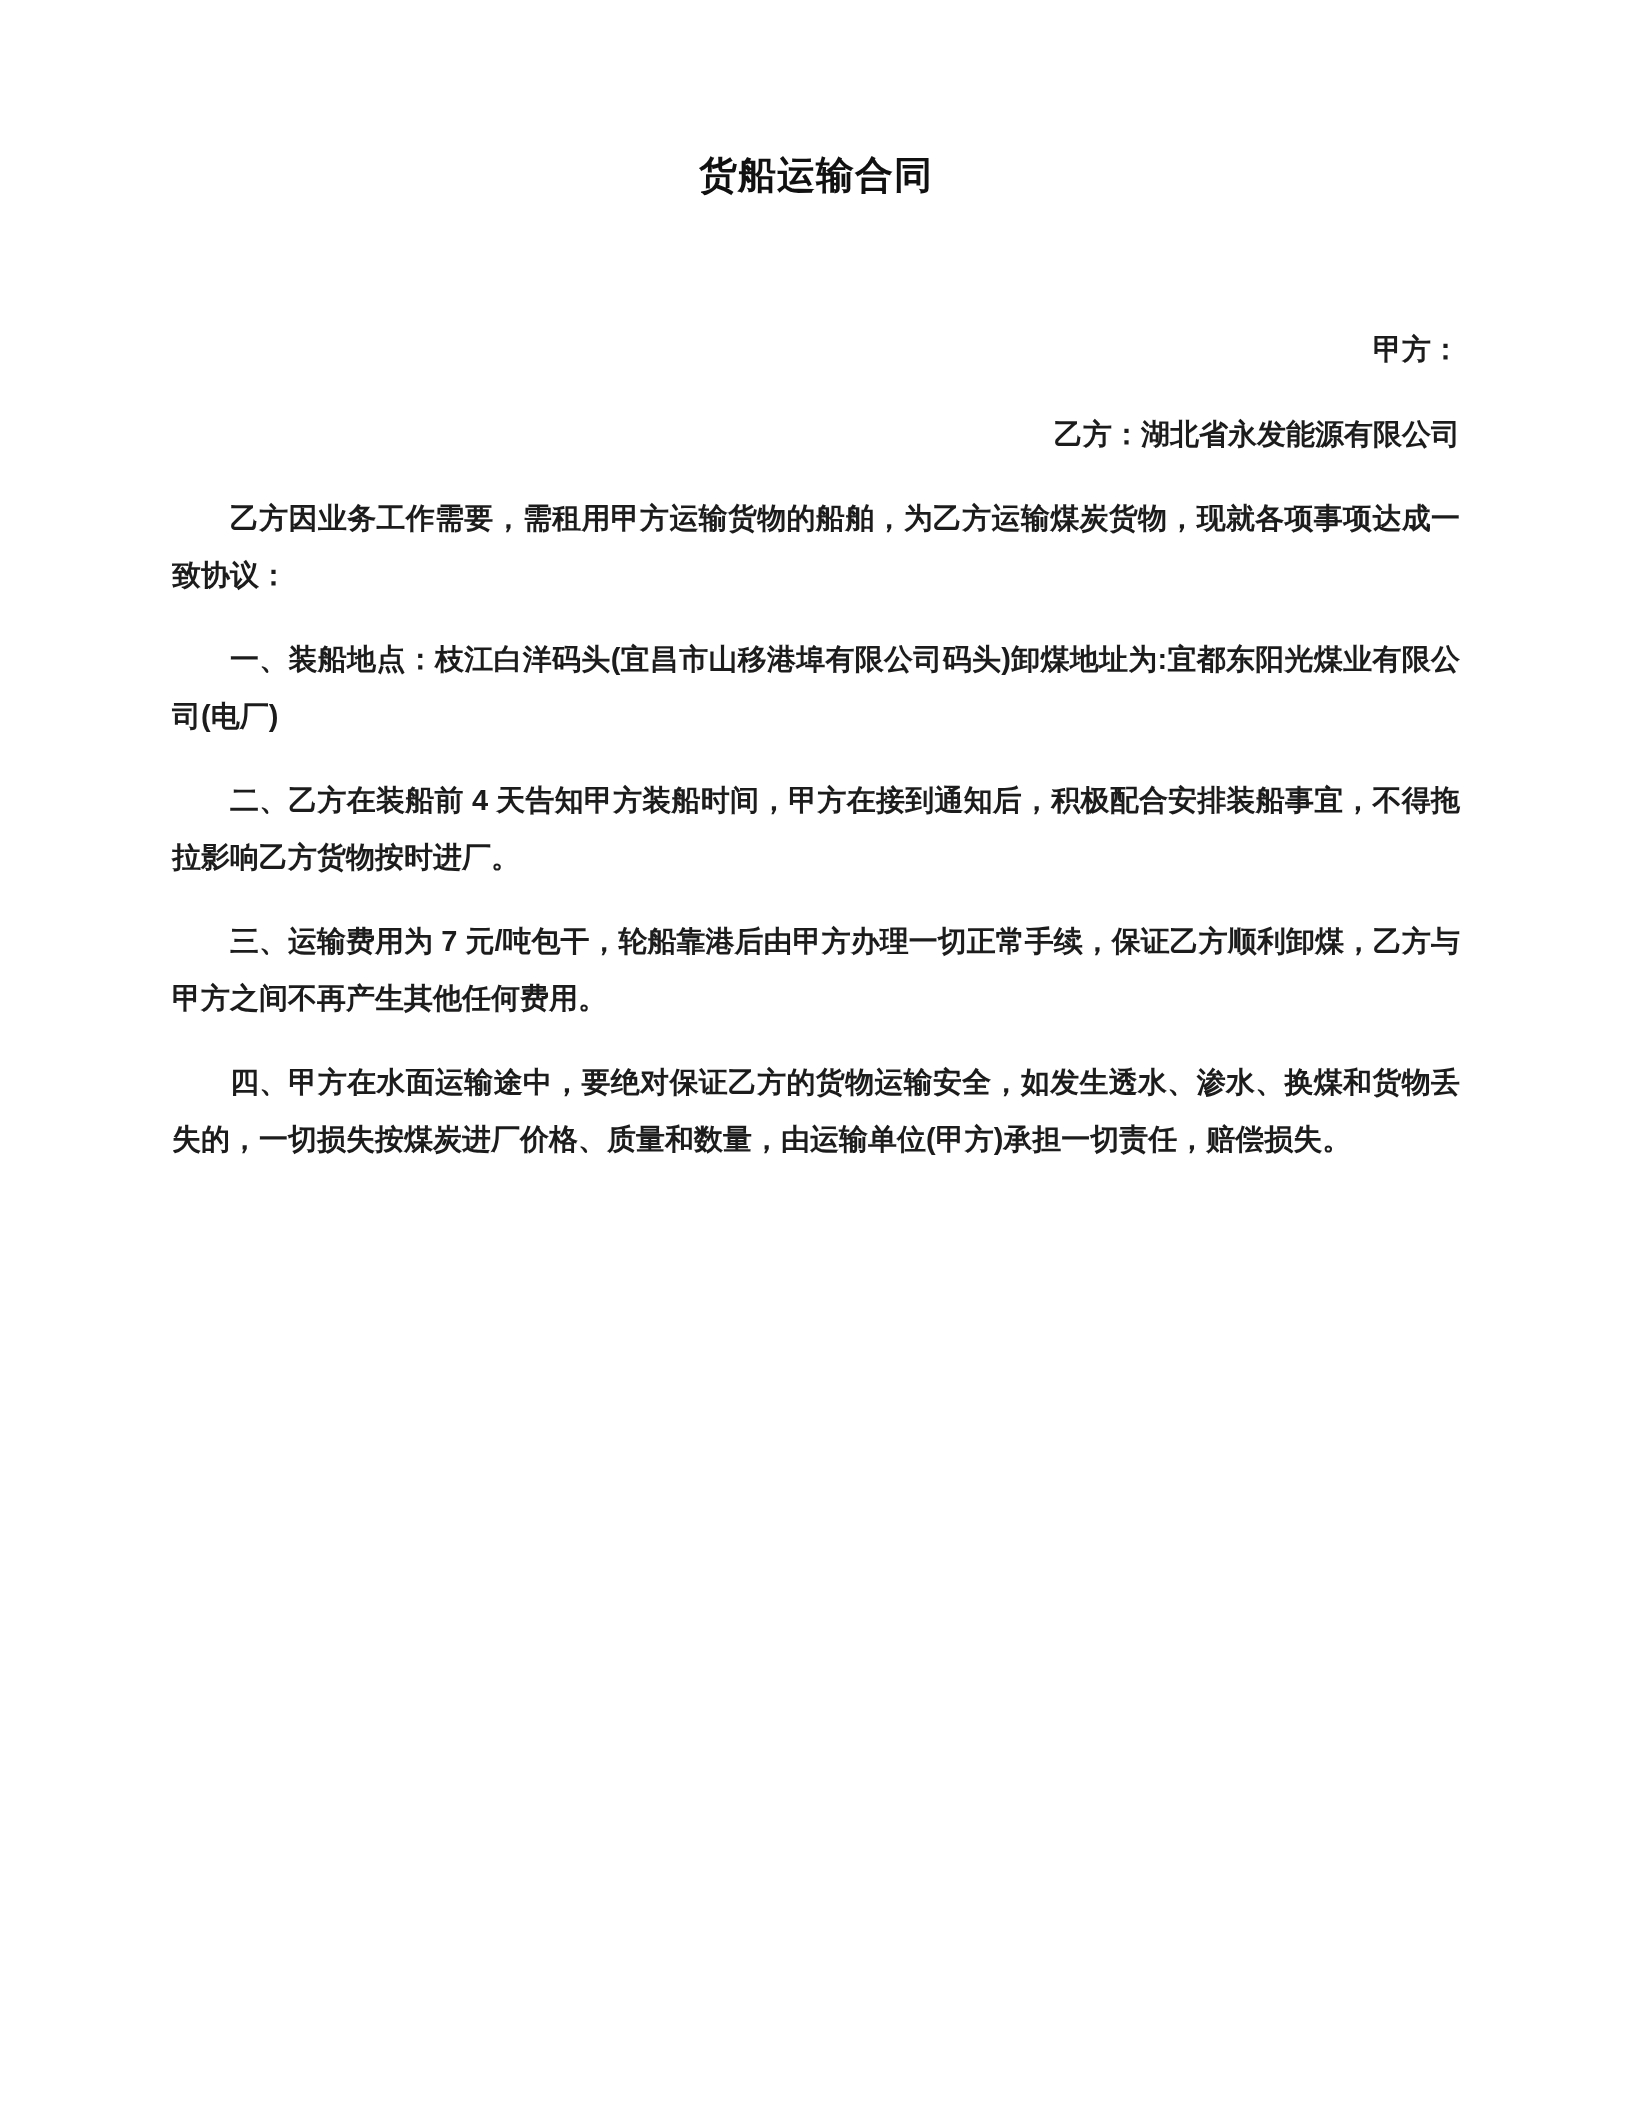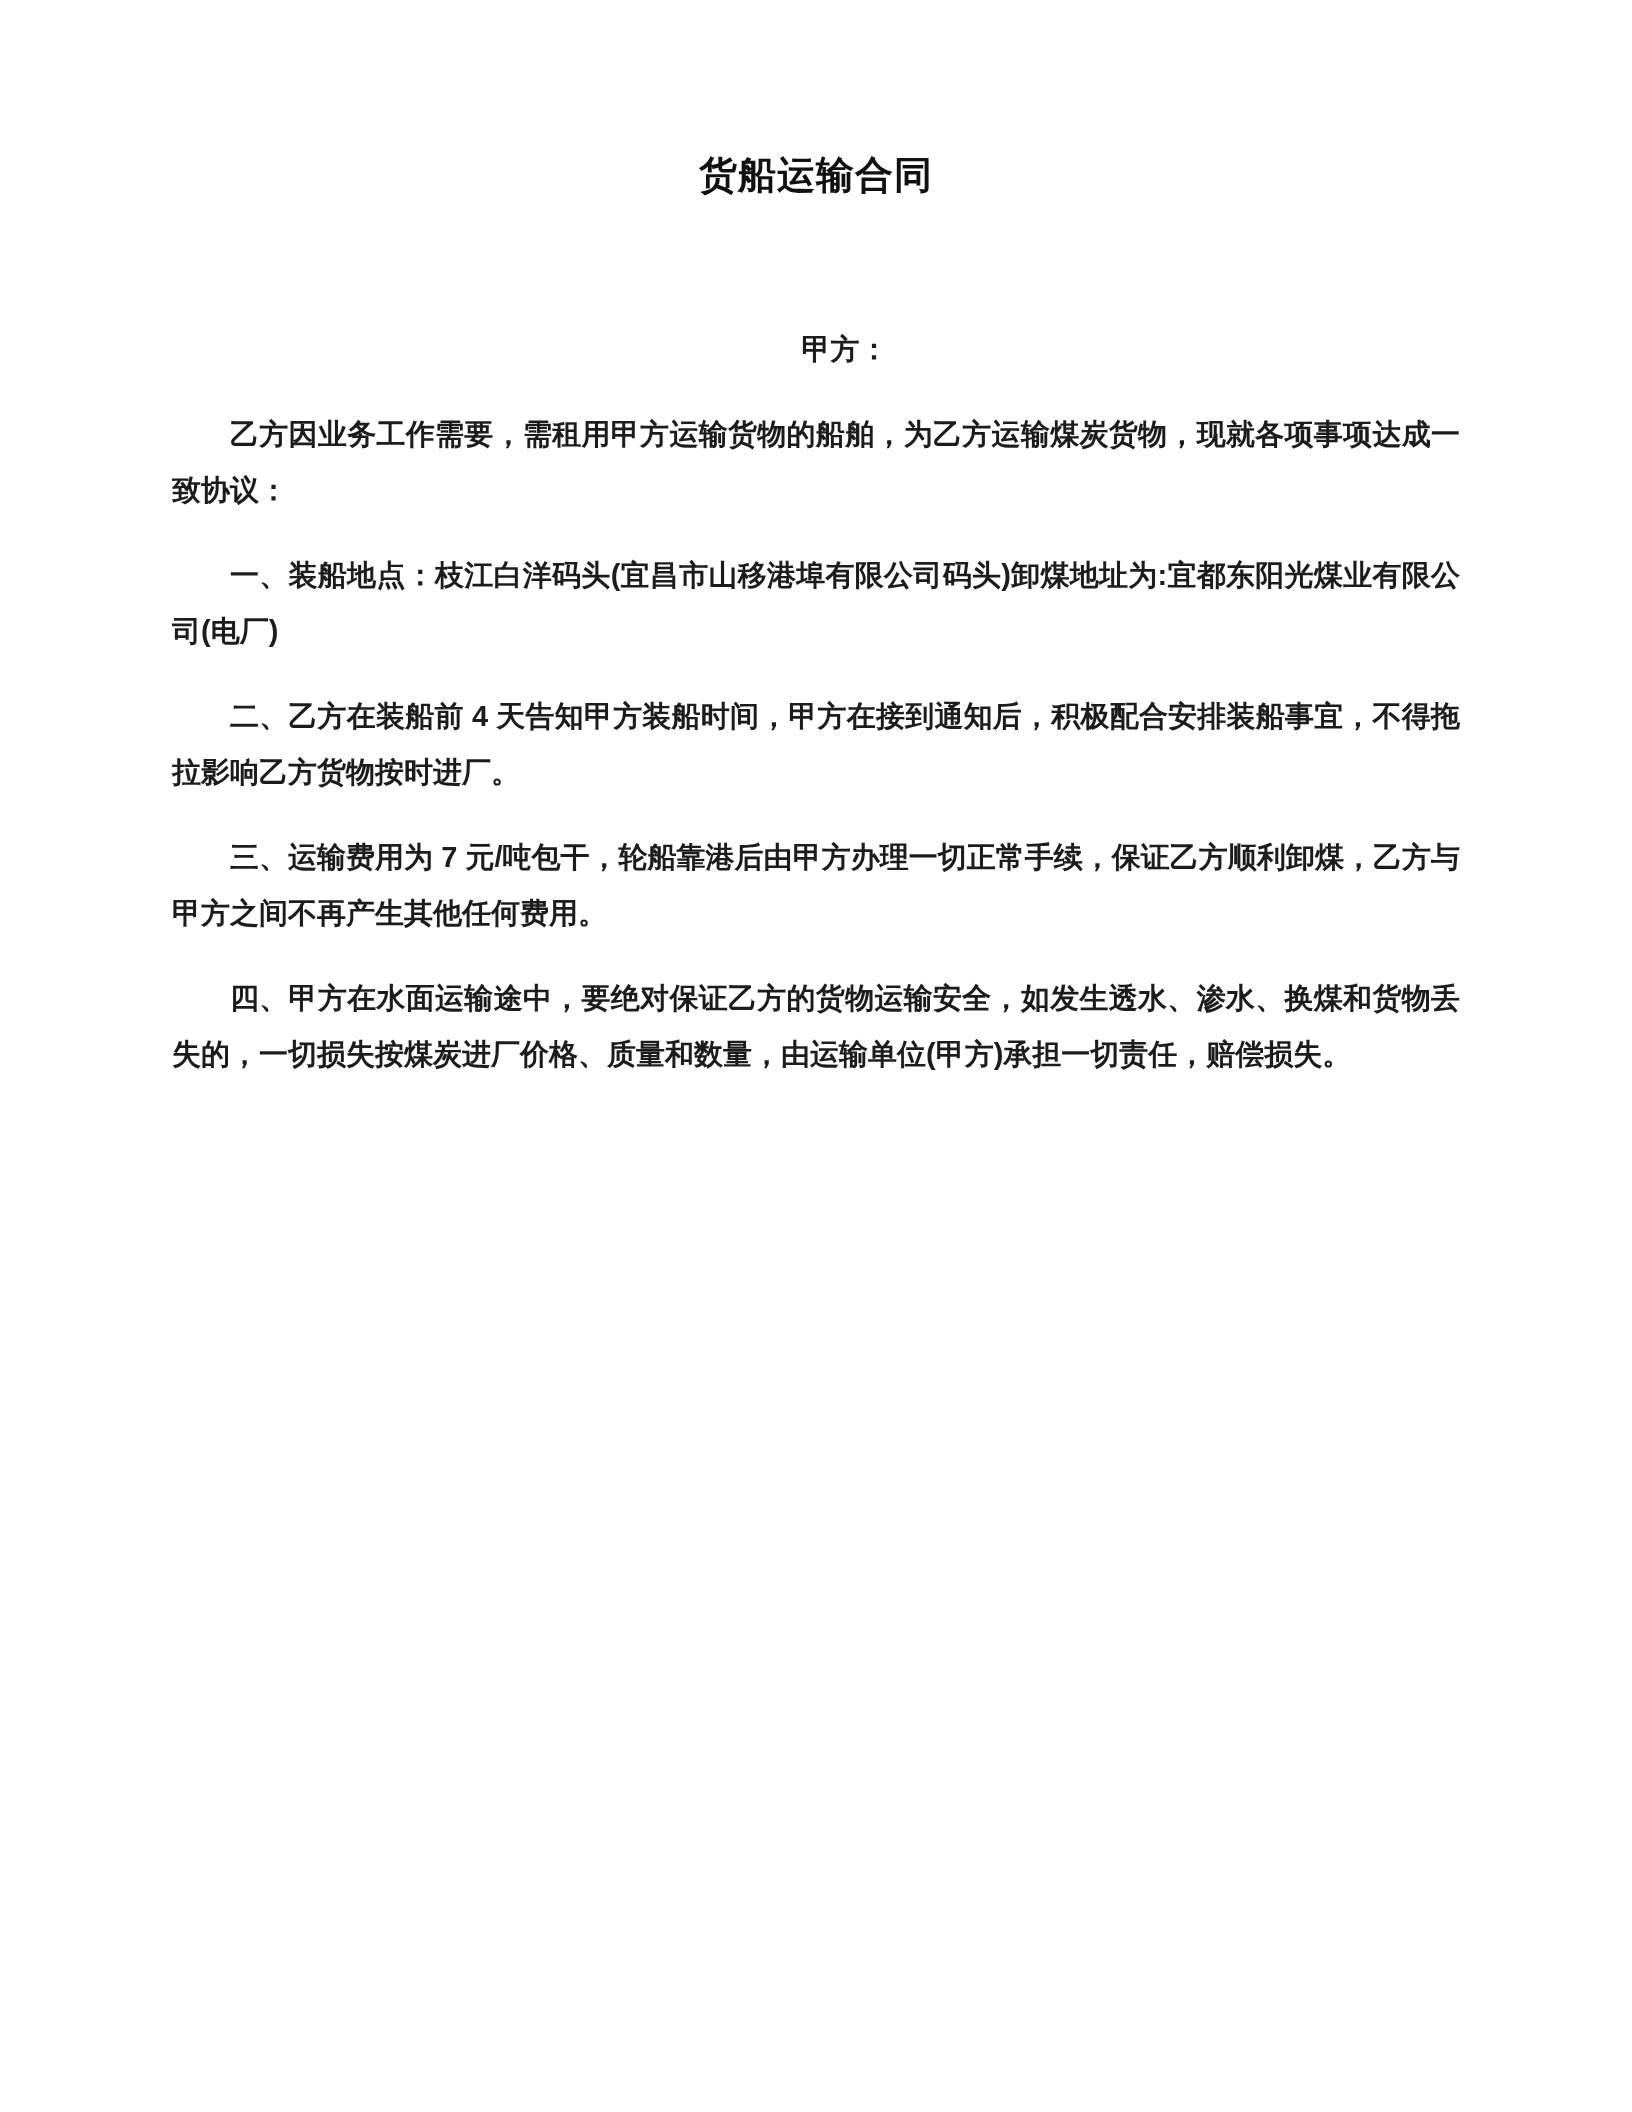--- a/index.html
+++ b/index.html
@@ -33,32 +33,33 @@
   }
   .para {
     margin: 0 0 28px 0;
     line-height: 1.95;
     text-align: justify;
     text-justify: inter-ideograph;
     text-indent: 2em;
     word-break: break-all;
   }
   .para.short {
-    text-align: center;
+    text-align: right;
   }
 </style>
 </head>
 <body>
 
 <div class="page">
   <h1 class="doc-title">货船运输合同</h1>
 
   <div class="doc-body">
     <p class="para short">甲方：</p>
 
+    <p class="para short">乙方：湖北省永发能源有限公司</p>
 
     <p class="para">乙方因业务工作需要，需租用甲方运输货物的船舶，为乙方运输煤炭货物，现就各项事项达成一致协议：</p>
 
     <p class="para">一、装船地点：枝江白洋码头(宜昌市山移港埠有限公司码头)卸煤地址为:宜都东阳光煤业有限公司(电厂)</p>
 
     <p class="para">二、乙方在装船前 4 天告知甲方装船时间，甲方在接到通知后，积极配合安排装船事宜，不得拖拉影响乙方货物按时进厂。</p>
 
     <p class="para">三、运输费用为 7 元/吨包干，轮船靠港后由甲方办理一切正常手续，保证乙方顺利卸煤，乙方与甲方之间不再产生其他任何费用。</p>
 
     <p class="para">四、甲方在水面运输途中，要绝对保证乙方的货物运输安全，如发生透水、渗水、换煤和货物丢失的，一切损失按煤炭进厂价格、质量和数量，由运输单位(甲方)承担一切责任，赔偿损失。</p>

